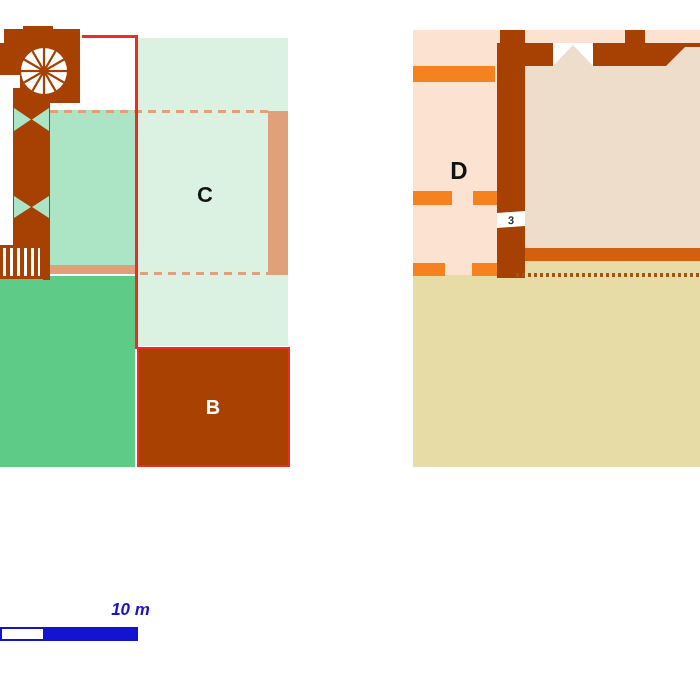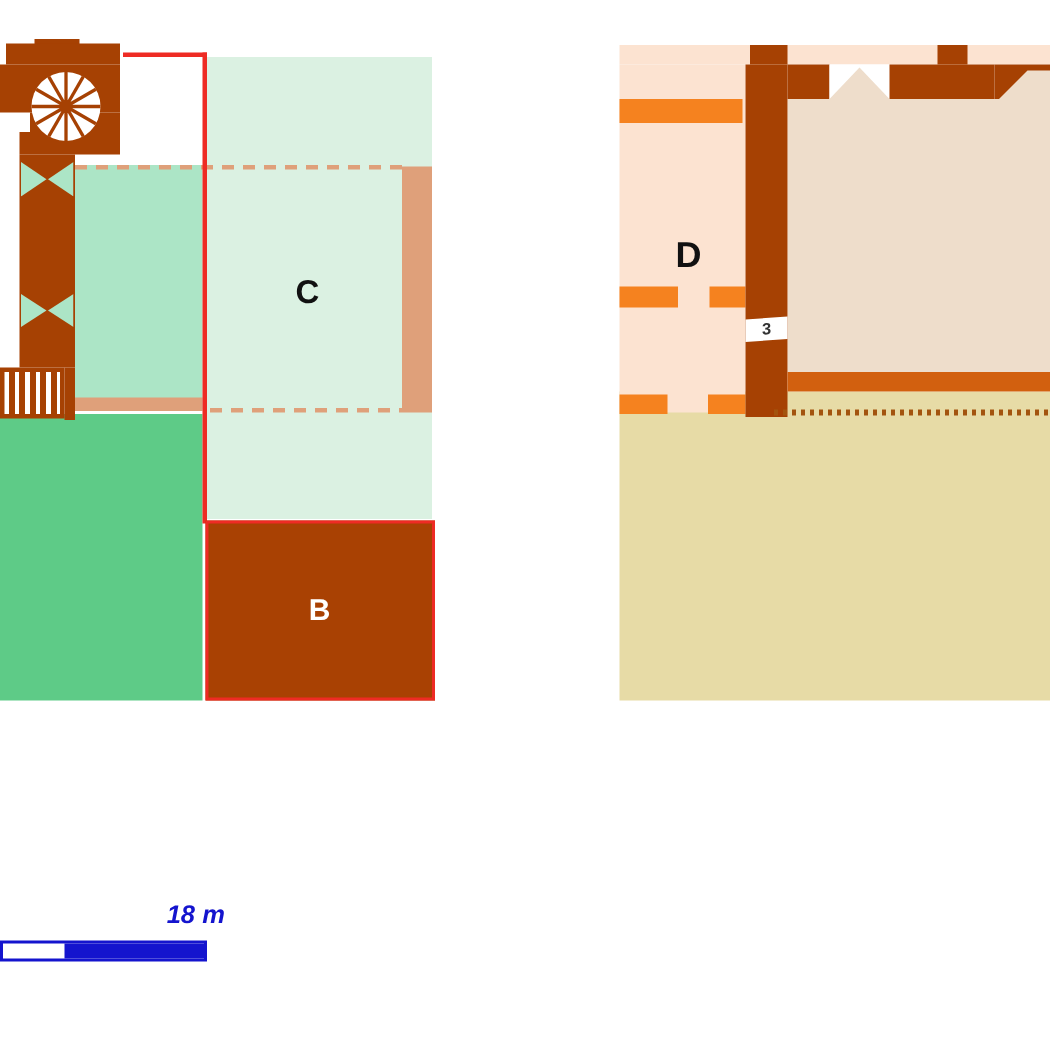--- a/index.html
+++ b/index.html
@@ -177,19 +177,19 @@
     <div class="abs dotline" style="left:516px;top:273px;width:184px;"></div>
 
     <div class="abs door-gap" style="left:497px;top:212px;width:28px;height:15px;">
       <span>3</span>
     </div>
 
     <div class="abs plan-label label-d" style="left:443px;top:155px;width:32px;height:32px;">D</div>
   </div>
 
   <div>
-    <div class="abs scale-text" style="left:103px;top:600px;width:55px;height:20px;">18 m</div>
+    <div class="abs scale-text" style="left:103px;top:600px;width:55px;height:20px;">10 m</div>
     <div class="abs scale-bar" style="left:0px;top:627px;width:138px;height:14px;">
       <div class="scale-bar-fill"></div>
     </div>
   </div>
 
 </div>
 
 </body></html>

